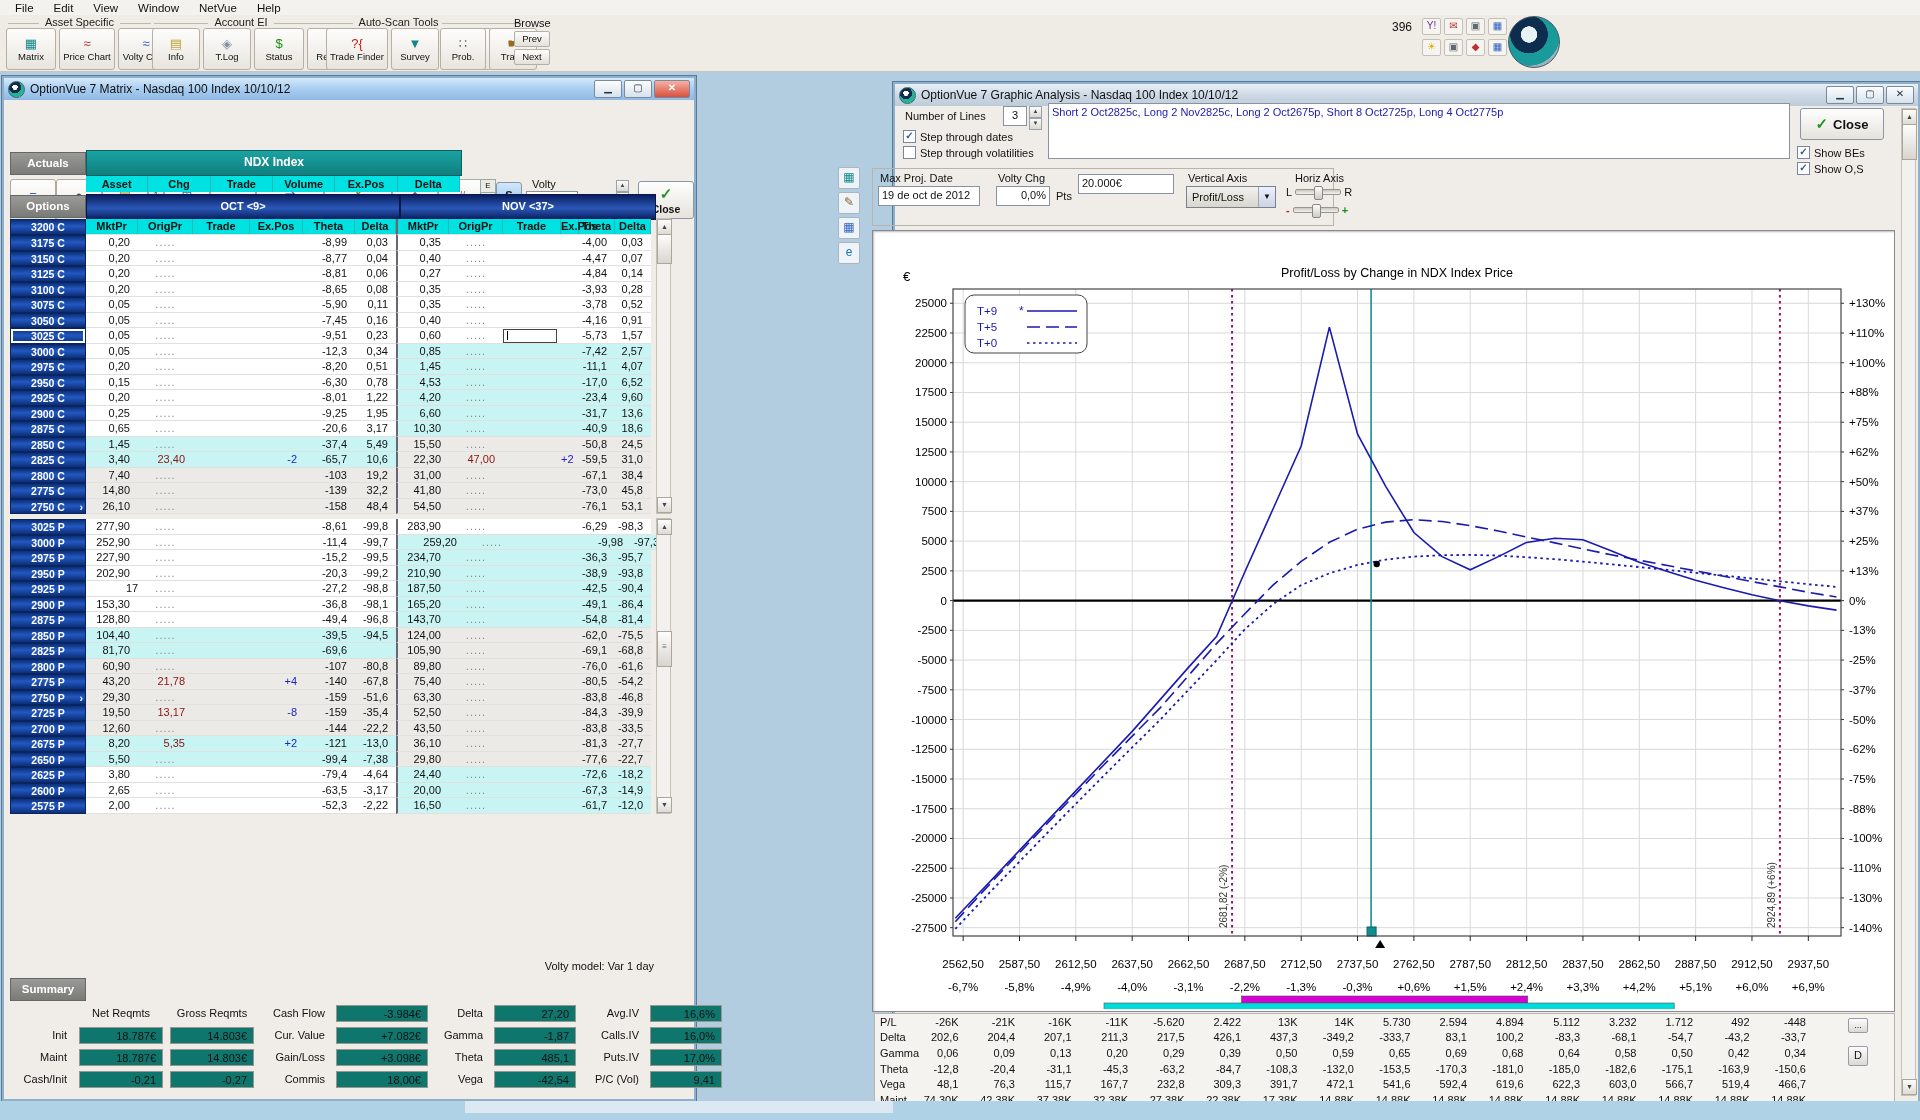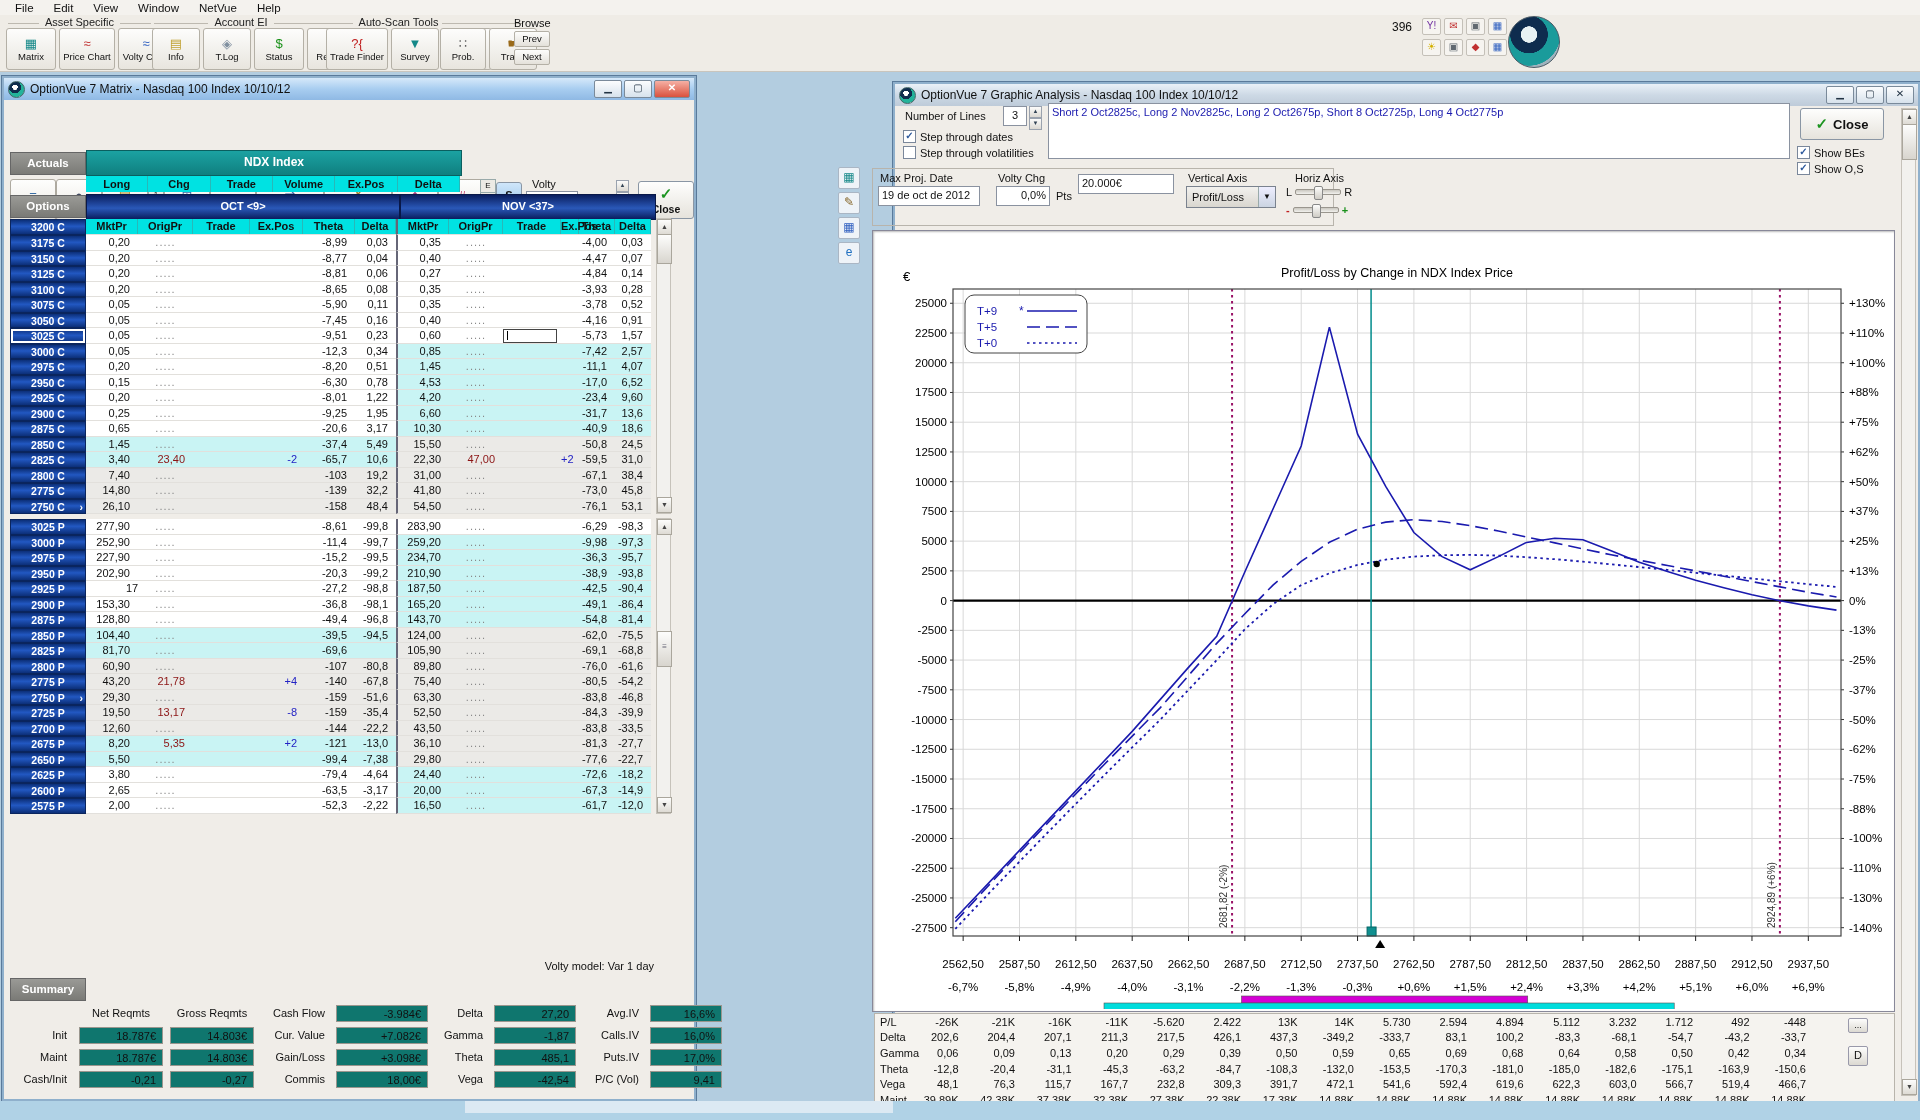--- a/index.html
+++ b/index.html
@@ -267,21 +267,21 @@
       <div>▼</div>
     </div>
   <div class="abs btn3d" style="left:634px;top:103px;width:54px;height:36px;flex-direction:column;gap:0">
     <span class="greencheck">✓</span>
     <span style="font-size:10.5px">Close</span>
   </div>
 
   <div class="abs lbl-gray" style="left:6px;top:74px;width:74px;height:21px;line-height:20px">Actuals</div>
   <div class="abs hdr-teal" style="left:82px;top:72px;width:374px;height:24px;line-height:23px;font-size:12px">NDX Index</div>
   <div class="abs cyanrow" id="actuals-cols" style="left:82px;top:98px;width:374px;height:16px">
-      <div style="width: 62.3px;">Long</div>
+      <div style="width: 62.3px;">Asset</div>
       <div style="width: 62.3px;">Chg</div>
       <div style="width: 62.3px;">Trade</div>
       <div style="width: 62.3px;">Volume</div>
       <div style="width: 62.3px;">Ex.Pos</div>
       <div style="width: 62.3px;">Delta</div>
     </div>
 
   <div class="abs lbl-gray" style="left:6px;top:117px;width:74px;height:21px;line-height:20px">Options</div>
   <div class="abs navybar" id="oct-bar" style="left:82px;top:116px;width:312px;height:24px">OCT &lt;9&gt;</div>
   <div class="abs navybar" id="nov-bar" style="left:396px;top:116px;width:254px;height:24px">NOV &lt;37&gt;</div>
@@ -678,21 +678,21 @@
         <div class="str">3000 P</div>
         <div class="seg bg-w">
           <div class="cell num" style="width: 52px;">252,90</div>
           <div class="cell dots" style="width: 55px;">.....</div>
           <div class="cell num" style="width: 57px;"></div>
           <div class="cell num" style="width: 53px;"></div>
           <div class="cell num" style="width: 52px;">-11,4</div>
           <div class="cell num" style="width: 41px;">-99,7</div>
         </div>
         <div class="seg bg-c novline">
-          <div class="cell num" style="width: 51px;">259,20</div>
+          <div class="cell num" style="width: 51px; margin-left: 16px;">259,20</div>
           <div class="cell dots" style="width: 54px;">.....</div>
           <div class="cell num" style="width: 58px;"></div>
           <div class="cell num" style="width: 18px;"></div>
           <div class="cell num" style="width: 36px;">-9,98</div>
           <div class="cell num" style="width: 36px;">-97,3</div>
         </div>
       </div>
       <div class="mrow">
         <div class="str">2975 P</div>
         <div class="seg bg-w">
@@ -1437,21 +1437,21 @@
       <div class="gval">592,4</div>
       <div class="gval">619,6</div>
       <div class="gval">622,3</div>
       <div class="gval">603,0</div>
       <div class="gval">566,7</div>
       <div class="gval">519,4</div>
       <div class="gval">466,7</div>
     </div>
     <div class="grow">
       <div class="glbl">Maint</div>
-      <div class="gval">39,89K</div>
+      <div class="gval">74,30K</div>
       <div class="gval">42,38K</div>
       <div class="gval">37,38K</div>
       <div class="gval">32,38K</div>
       <div class="gval">27,38K</div>
       <div class="gval">22,38K</div>
       <div class="gval">17,38K</div>
       <div class="gval">14,88K</div>
       <div class="gval">14,88K</div>
       <div class="gval">14,88K</div>
       <div class="gval">14,88K</div>

